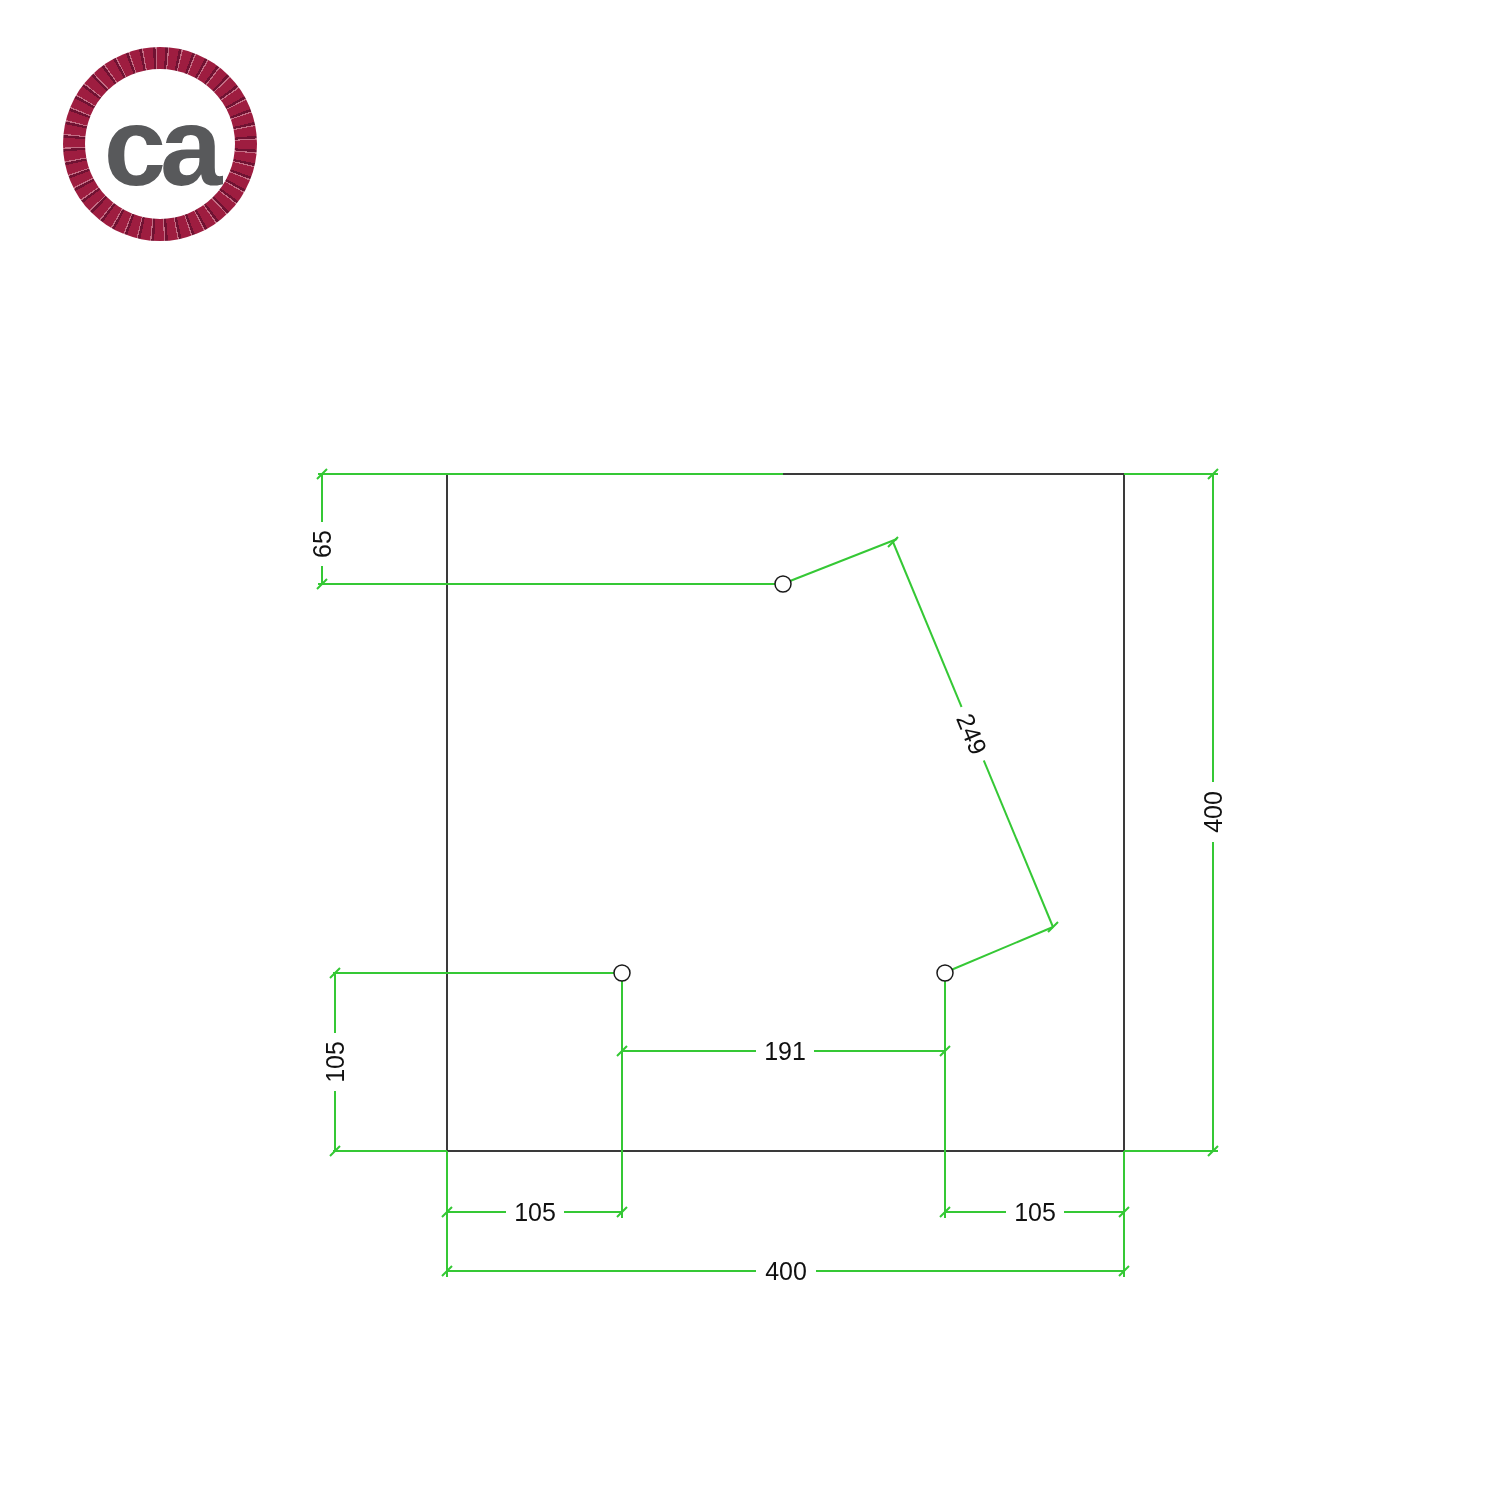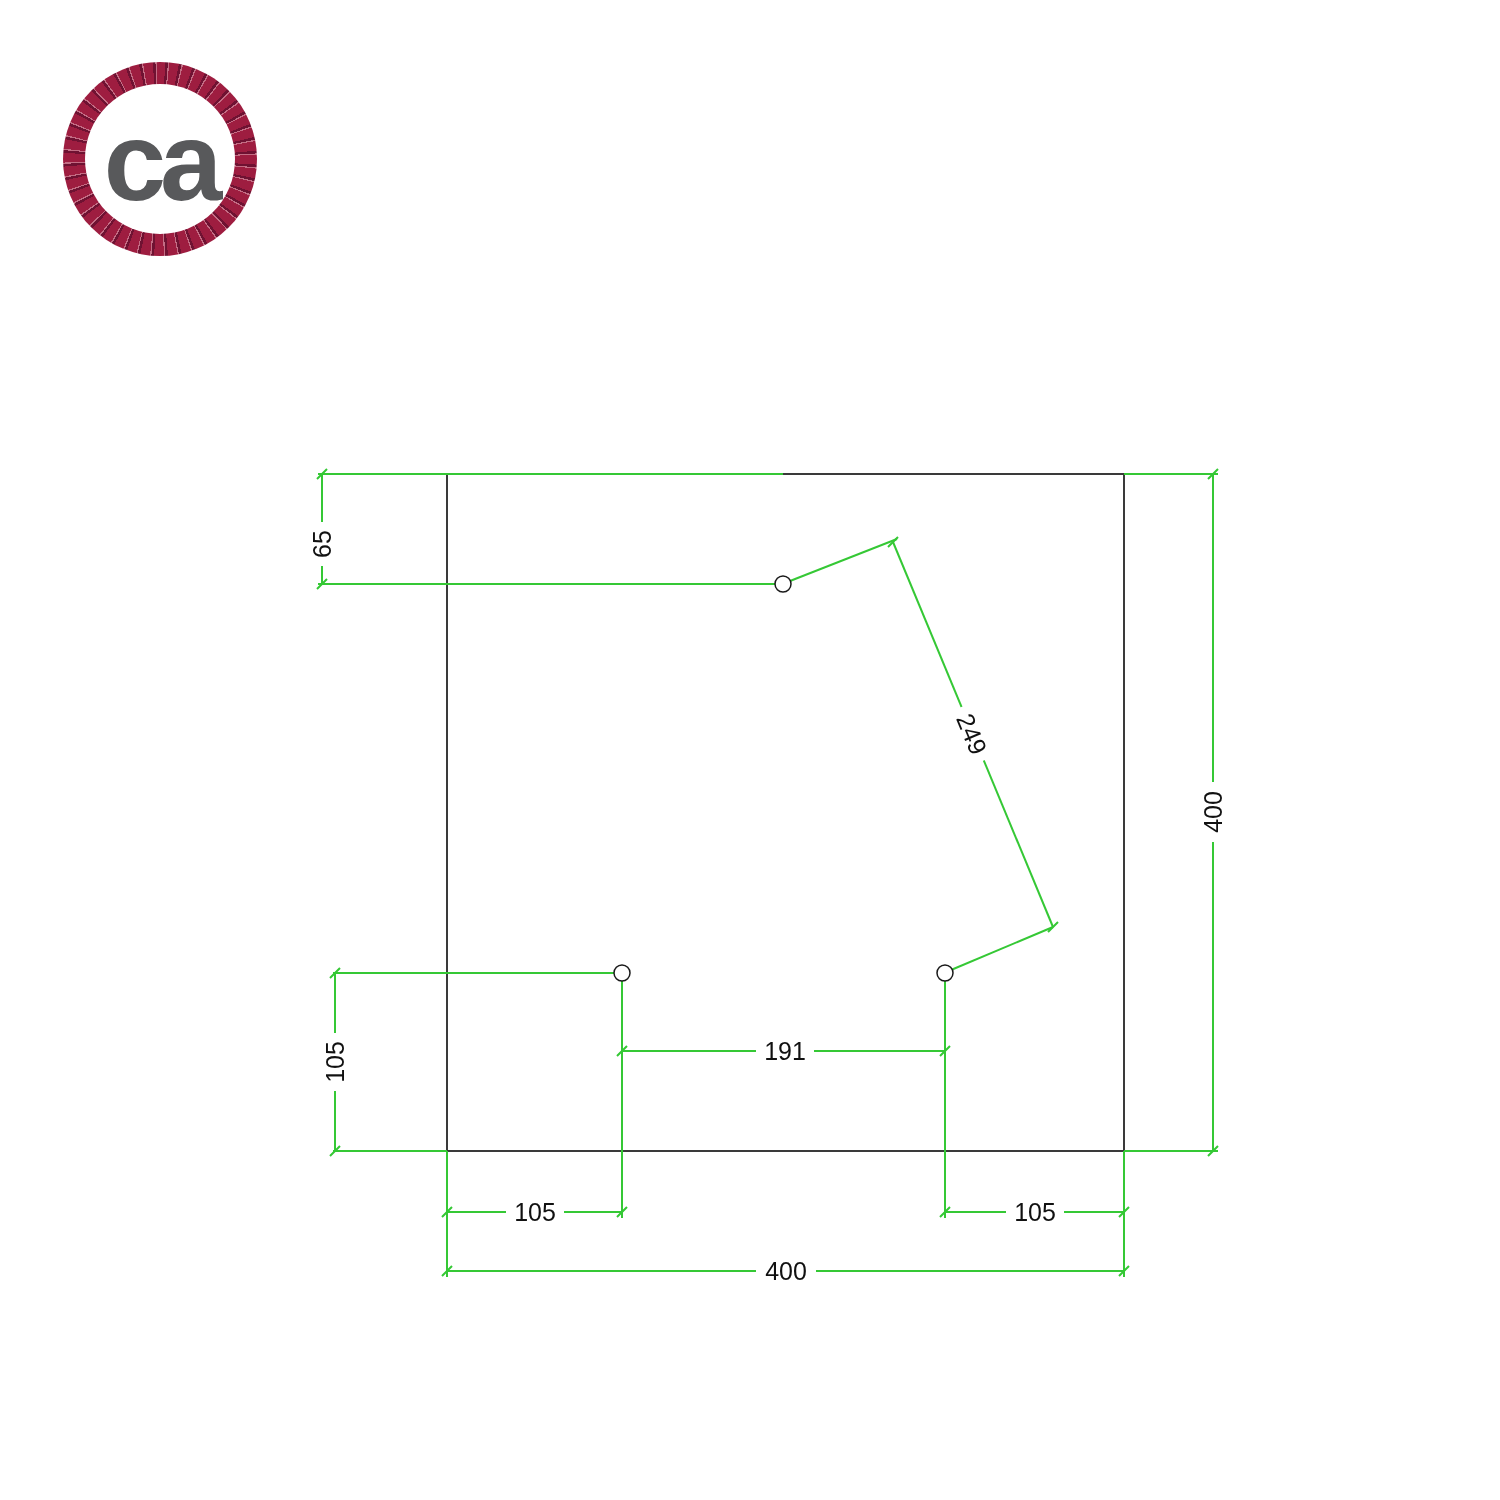--- a/index.html
+++ b/index.html
@@ -8,21 +8,21 @@
     width: 1500px;
     height: 1500px;
     background: #ffffff;
     overflow: hidden;
     font-family: "Liberation Sans", sans-serif;
   }
   
   .logo {
     position: absolute;
     left: 63px;
-    top: 62px;
+    top: 47px;
     width: 194px;
     height: 194px;
   }
   .rope-ring {
     position: absolute;
     inset: 0;
     border-radius: 50%;
     background: repeating-conic-gradient(
       from 0deg,
       #9e1d40 0deg 3.1deg,

